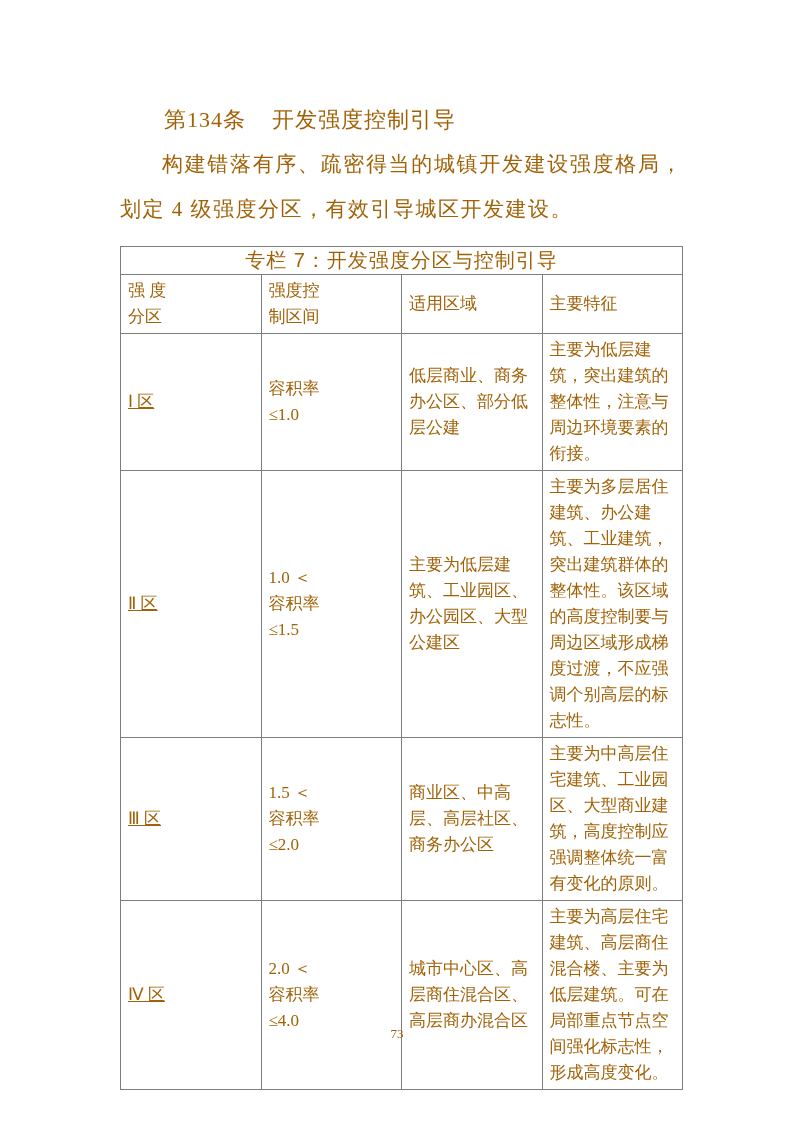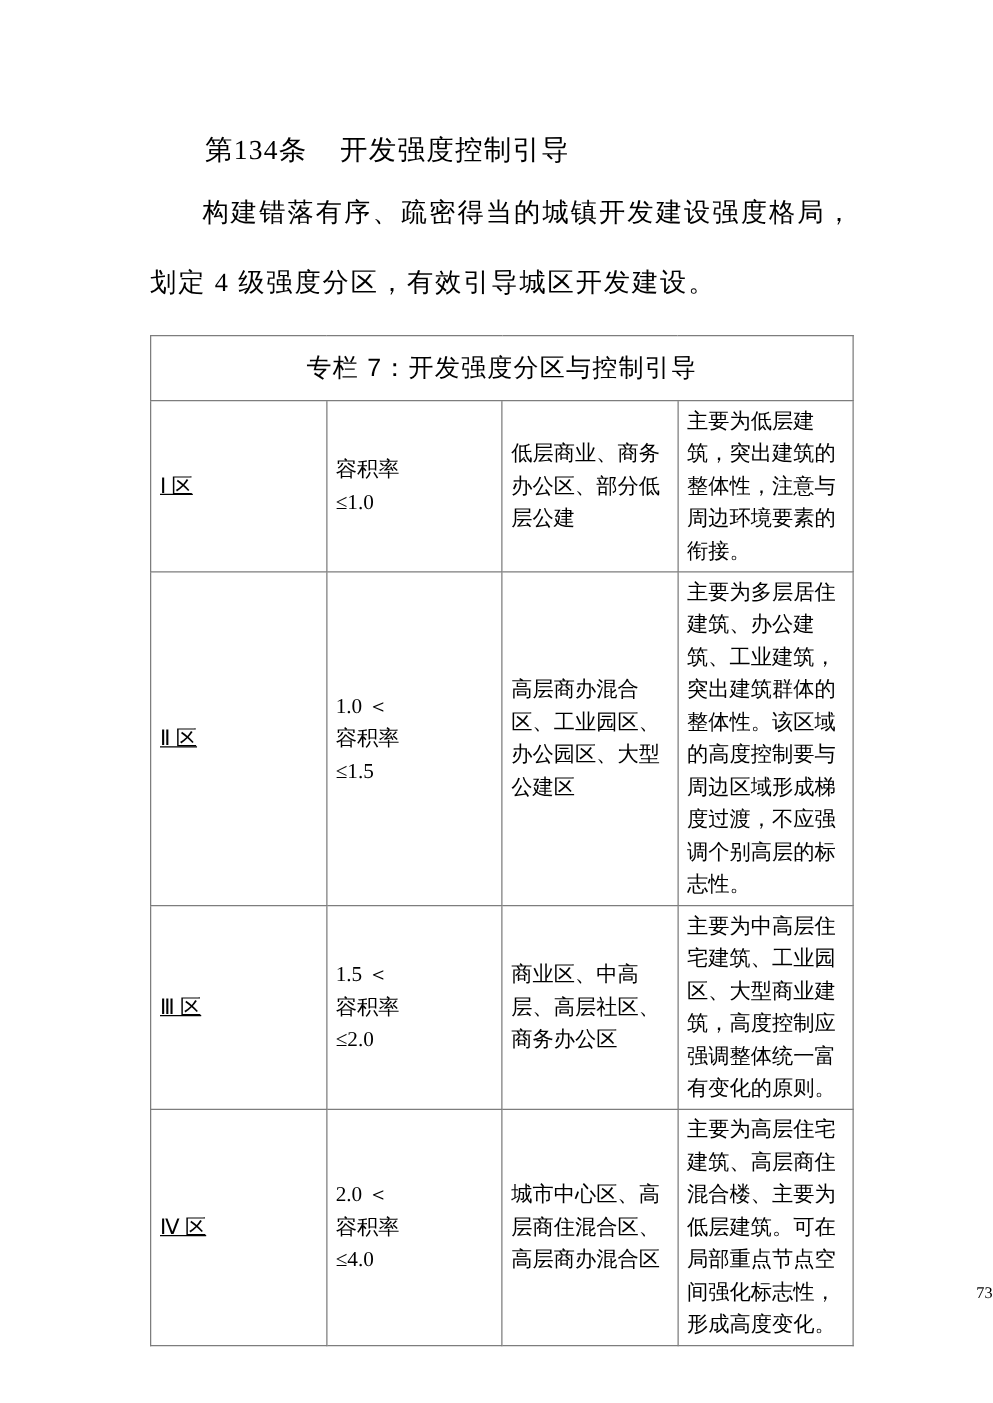--- a/index.html
+++ b/index.html
@@ -1,21 +1,21 @@
 <!DOCTYPE html>
 <html><head>
 <meta charset="utf-8">
 <style>
   html, body { margin: 0; padding: 0; background: #ffffff; }
   .page {
     position: relative;
     width: 794px;
     height: 1122px;
     background: #ffffff;
-    color: #000000;
+    color: #a16207;
     font-family: "Liberation Serif", serif;
     overflow: hidden;
   }
   .content {
     position: absolute;
     left: 120px;
     top: 104px;
     width: 563px;
   }
   
@@ -24,21 +24,21 @@
     font-weight: 500;
     line-height: 32px;
     margin: 0;
     padding-left: 44px;
     letter-spacing: 1px;
   }
   .article-heading .article-num { margin-right: 26px; }
   
   .body-para {
     font-size: 21px;
-    line-height: 56px;
+    line-height: 45px;
     margin: 6px 0 0 0;
     text-indent: 2em;
     text-align: justify;
     text-align-last: left;
     letter-spacing: 1.5px;
   }
   
   .box-table {
     border-collapse: collapse;
     margin-top: 14px;
@@ -48,21 +48,21 @@
   .box-table th, .box-table td {
     border: 1px solid #7d7d7d;
     vertical-align: middle;
     font-weight: normal;
   }
   .table-title {
     font-family: "Liberation Sans", sans-serif;
     font-weight: bold;
     font-size: 20px;
     text-align: center;
-    padding: 12px 2px;
+    padding: 0 2px;
     letter-spacing: 1px;
   }
   .box-table .hdr, .box-table .cell {
     font-size: 17px;
     line-height: 26px;
     padding: 3px 7px;
     text-align: left;
   }
   .col-zone  { width: 54px; }
   .col-intv  { width: 65px; }
@@ -74,21 +74,21 @@
     text-align: justify;
     text-align-last: left;
     margin-top: 28px;
   }
   
   .page-number {
     position: absolute;
     top: 1026px;
     left: 0;
     width: 794px;
-    text-align: right;
+    text-align: center;
     font-size: 13px;
     font-family: "Liberation Serif", serif;
   }
 </style>
 </head>
 <body>
 
 <div class="page">
   <div class="content">
 
@@ -96,35 +96,43 @@
       <span class="article-num">第134条</span><span>开发强度控制引导</span>
     </h2>
 
     <p class="body-para">构建错落有序、疏密得当的城镇开发建设强度格局，划定 4 级强度分区，有效引导城区开发建设。</p>
 
     <table class="box-table">
       <thead>
         <tr>
           <th colspan="4" class="table-title">专栏 7：开发强度分区与控制引导</th>
         </tr>
+        <tr>
+          <th class="hdr col-zone pre-line">强 度
+分区</th>
+          <th class="hdr col-intv pre-line">强度控
+制区间</th>
+          <th class="hdr col-area">适用区域</th>
+          <th class="hdr col-feat">主要特征</th>
+        </tr>
       </thead>
       <tbody>
         <tr>
           <td class="cell cell-zone">Ⅰ 区</td>
           <td class="cell pre-line">容积率
 ≤1.0</td>
           <td class="cell cell-area">低层商业、商务办公区、部分低层公建</td>
           <td class="cell cell-feat">主要为低层建筑，突出建筑的整体性，注意与周边环境要素的衔接。</td>
         </tr>
         <tr>
           <td class="cell cell-zone">Ⅱ 区</td>
           <td class="cell pre-line">1.0 ＜
 容积率
 ≤1.5</td>
-          <td class="cell cell-area">高层商办混合区、工业园区、办公园区、大型公建区</td>
+          <td class="cell cell-area">主要为低层建筑、工业园区、办公园区、大型公建区</td>
           <td class="cell cell-feat">主要为多层居住建筑、办公建筑、工业建筑，突出建筑群体的整体性。该区域的高度控制要与周边区域形成梯度过渡，不应强调个别高层的标志性。</td>
         </tr>
         <tr>
           <td class="cell cell-zone">Ⅲ 区</td>
           <td class="cell pre-line">1.5 ＜
 容积率
 ≤2.0</td>
           <td class="cell cell-area">商业区、中高层、高层社区、商务办公区</td>
           <td class="cell cell-feat">主要为中高层住宅建筑、工业园区、大型商业建筑，高度控制应强调整体统一富有变化的原则。</td>
         </tr>

